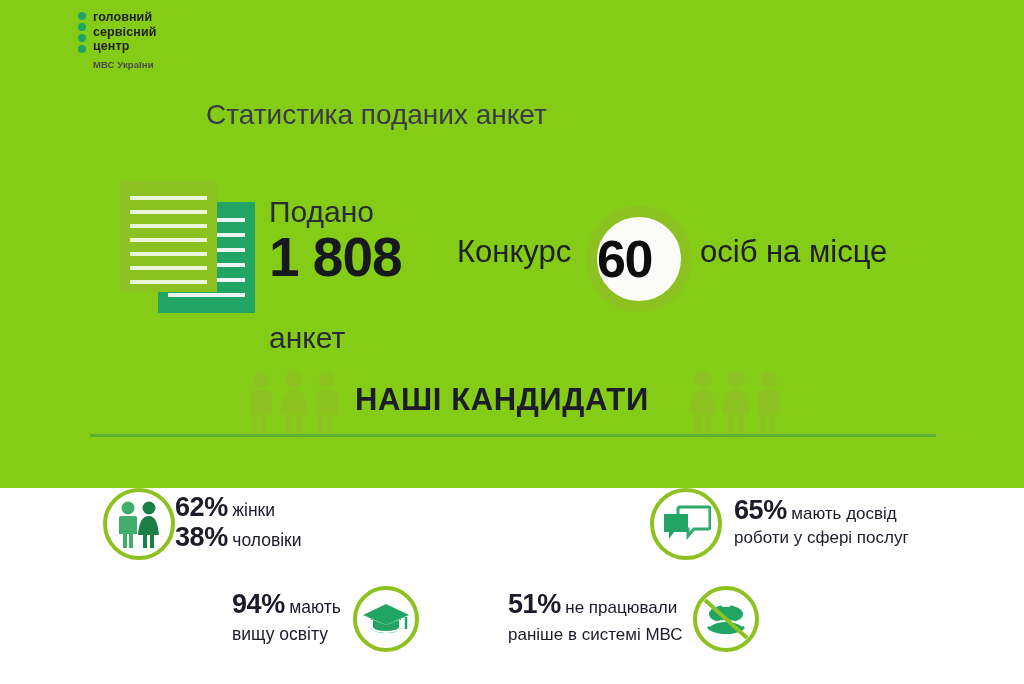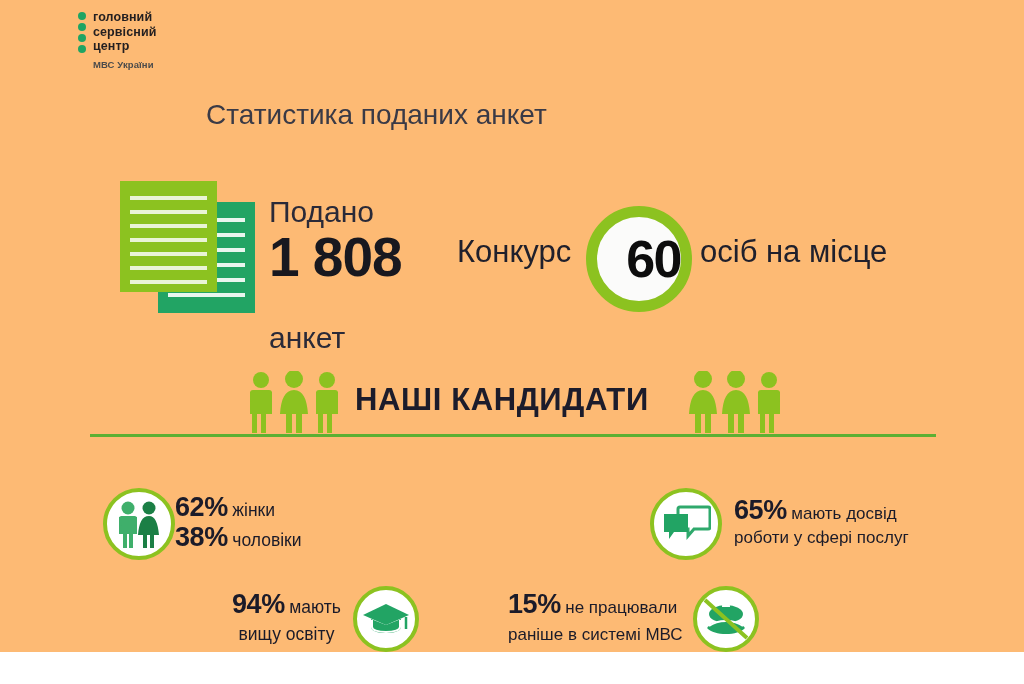--- a/index.html
+++ b/index.html
@@ -2,21 +2,21 @@
 <html><head>
 <meta charset="utf-8">
 <style>
   * { box-sizing: border-box; margin: 0; padding: 0; }
   html, body {
     width: 1024px; height: 684px;
     background: #ffffff;
     font-family: "Liberation Sans", sans-serif;
     overflow: hidden;
   }
-  #page { position: relative; width: 1024px; height: 652px; background: #fdba74; }
+  #page { position: relative; width: 1024px; height: 488px; background: #84cc16; }
 
   
   .logo-block { position: absolute; left: 78px; top: 10px; width: 120px; }
   .logo-row { display: flex; align-items: flex-start; }
   .logo-dots { display: flex; flex-direction: column; gap: 3px; padding-top: 2px; margin-right: 7px; }
   .logo-dots i { display: block; width: 8px; height: 8px; border-radius: 50%; background: #1FA463; }
   .logo-words { font-size: 12.5px; line-height: 14.5px; color: #231f20; font-weight: 700; letter-spacing: .1px; }
   .logo-words .l3 { margin-bottom: 1px; }
   .logo-sub { font-size: 9.5px; font-weight: 700; color: #4b4b4b; letter-spacing: .1px; margin-top: 4px; }
 
@@ -33,21 +33,21 @@
   .doc-front .ln { position: absolute; left: 10px; width: 77px; height: 4px; background: #eaf4d6; }
 
   .submitted { position: absolute; left: 269px; top: 195px; width: 190px; }
   .submitted .lbl { font-size: 30px; line-height: 34px; font-weight: 400; color: #2a2a38; }
   .submitted .big { font-size: 55px; line-height: 56px; font-weight: 700; color: #18181f; letter-spacing: -1px; }
   .submitted .lbl2 { font-size: 30px; line-height: 36px; font-weight: 400; color: #2a2a38; margin-top: 35px; }
 
   
   .konk { position: absolute; left: 457px; top: 234px; font-size: 31px; line-height: 36px; font-weight: 400; color: #20202c; }
   .ring60 { position: absolute; left: 586px; top: 206px; width: 106px; height: 106px; border-radius: 50%;
-    border: 11px solid #8CC220; background: #fbfbfa; display: flex; align-items: center; justify-content: flex-end; }
+    border: 11px solid #8CC220; background: #fbfbfa; display: flex; align-items: center; justify-content: flex-start; }
   .ring60 span { font-size: 52px; font-weight: 700; color: #0d0d0d; letter-spacing: -1.5px; line-height: 52px; }
   .konk2 { position: absolute; left: 700px; top: 234px; font-size: 31px; line-height: 36px; font-weight: 400; color: #20202c; }
 
   
   .band-title { position: absolute; left: 355px; top: 382px; font-size: 31px; font-weight: 700;
     color: #1c1c2b; letter-spacing: .6px; }
   .ppl-left { position: absolute; left: 244px; top: 371px; }
   .ppl-right { position: absolute; left: 686px; top: 371px; }
   .band-rule { position: absolute; left: 90px; top: 434px; width: 846px; height: 2.5px; background: #5CB033; }
 
@@ -65,21 +65,21 @@
   .s1 .circ { width: 72px; height: 72px; }
   .s1 .stxt { line-height: 26px; }
   .s2 { left: 348px; top: 488px; }
   .s2 .circ { width: 72px; height: 72px; }
   .s2 .stxt { margin-left: 12px; line-height: 26px; }
   .s3 { left: 650px; top: 488px; }
   .s3 .circ { width: 72px; height: 72px; }
   .s3 .stxt { margin-left: 12px; line-height: 24px; }
   .s4 { left: 232px; top: 586px; }
   .s4 .circ { width: 66px; height: 66px; margin-left: 12px; }
-  .s4 .stxt { line-height: 27px; text-align: center; }
+  .s4 .stxt { line-height: 27px; text-align: left; }
   .s5 { left: 508px; top: 586px; }
   .s5 .circ { width: 66px; height: 66px; margin-left: 10px; border-color: #8CC220; }
   .s5 .stxt { line-height: 27px; }
   .nowrap { white-space: nowrap; }
 </style>
 </head>
 <body>
 
 <div id="page">
 
@@ -221,21 +221,21 @@
         <path d="M9 17v8c0 4 7 6 15 6s15-2 15-6v-8l-15 6z" fill="#22A464"></path>
         <path d="M10 18v7c0 3 6 5 14 5s14-2 14-5v-7" fill="none" stroke="#ffffff" stroke-width="2"></path>
         <path d="M44 15v12" stroke="#22A464" stroke-width="2.5"></path>
       </svg>
     </div>
   </div>
 
   <div class="stat s5">
     <div class="stxt">
       <div class="nowrap">
-        <span class="pc">15%</span>
+        <span class="pc">51%</span>
         <span class="sm2">не працювали</span>
       </div>
       <div class="sm2">раніше в системі МВС</div>
     </div>
     <div class="circ">
       <svg width="50" height="42" viewBox="0 0 50 42">
         <ellipse cx="25" cy="16" rx="17" ry="9" fill="#22A464"></ellipse>
         <path d="M21 9c0-4 2-6 4-6s4 2 4 6z" fill="#ffffff"></path>
         <path d="M6 30c4-5 11-8 19-8s15 3 19 8c-4 4-11 6-19 6s-15-2-19-6z" fill="#22A464"></path>
         <path d="M8 28c4-3 10-5 17-5s13 2 17 5" fill="none" stroke="#ffffff" stroke-width="2"></path>

